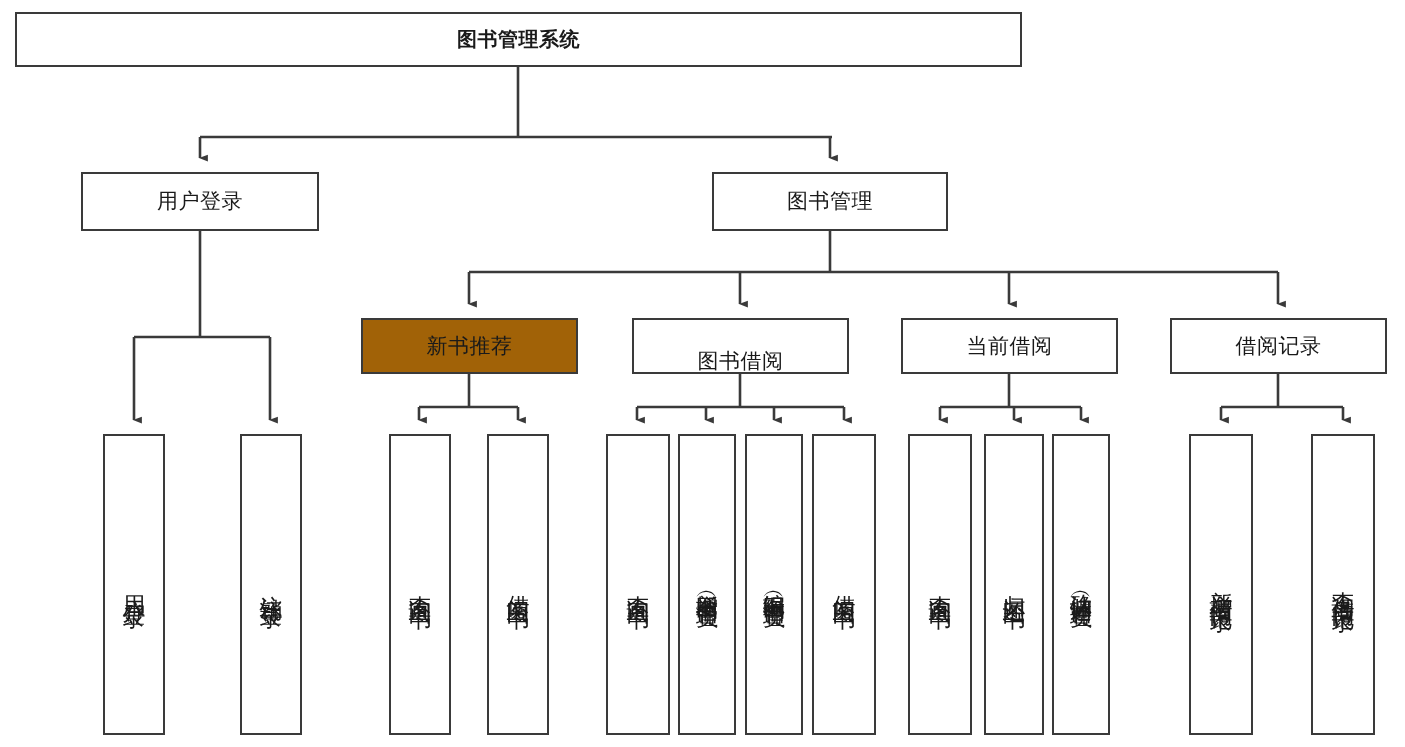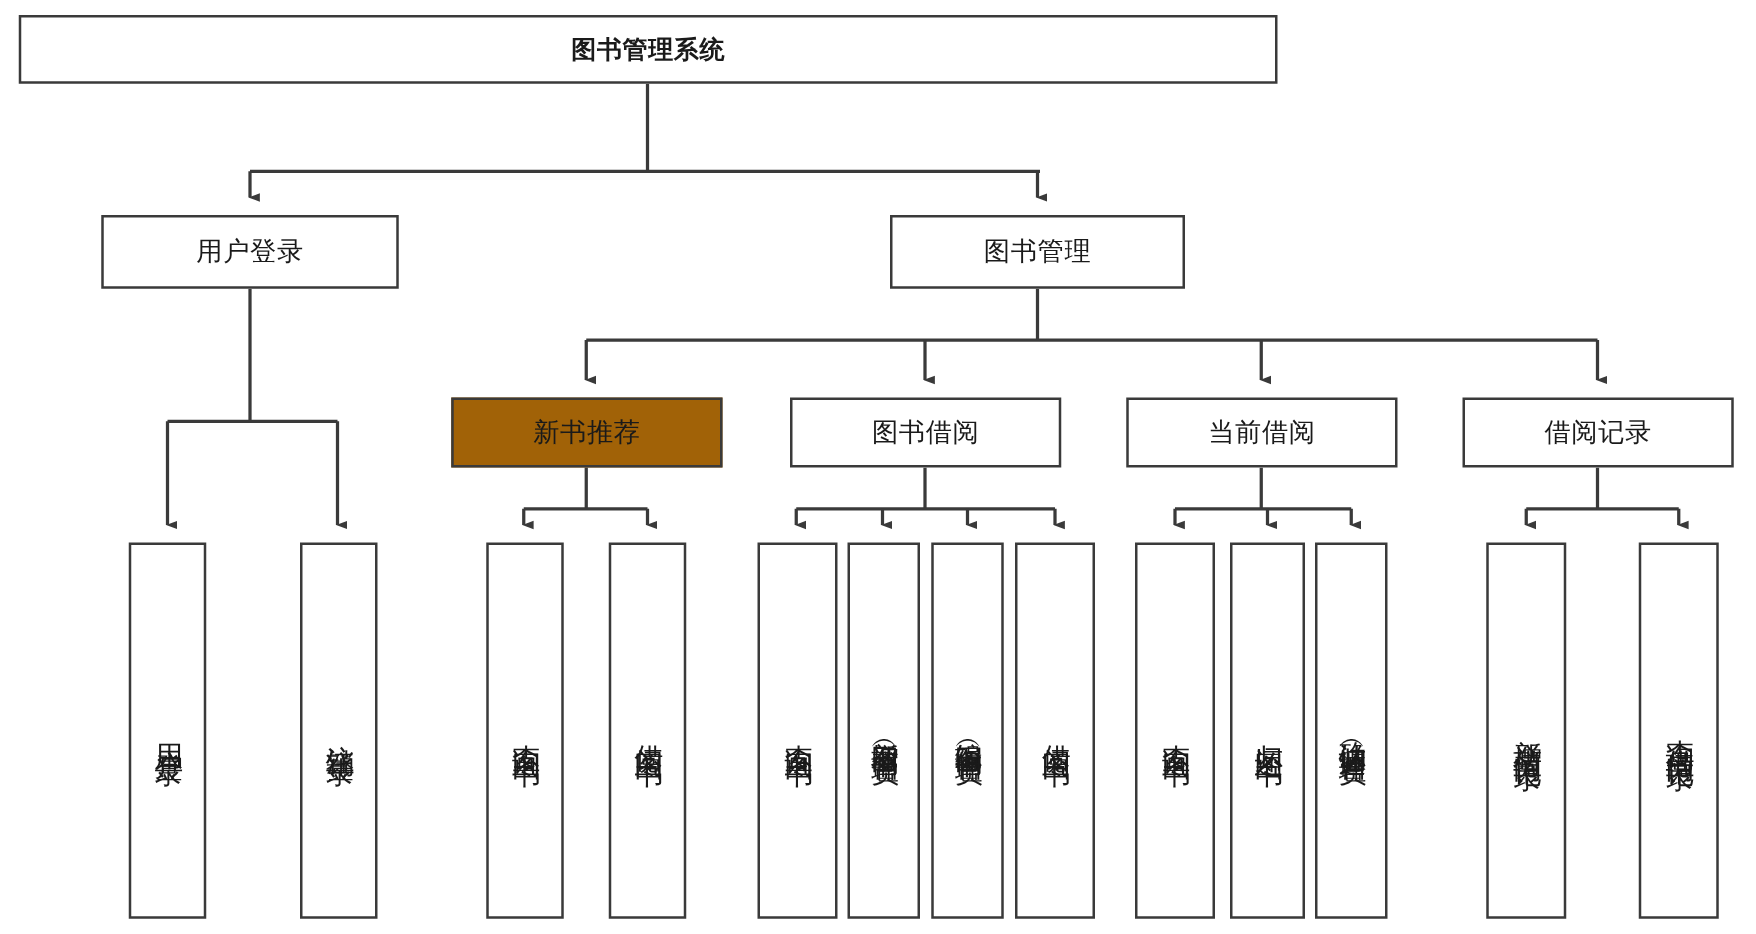--- a/index.html
+++ b/index.html
@@ -144,21 +144,21 @@
   <div id="node-layer">
       <div class="node horiz" style="left: 81px; top: 172px; width: 238px; height: 59px; border-color: rgb(58, 58, 58); background: rgb(255, 255, 255);">
         <span class="label">用户登录</span>
       </div>
       <div class="node horiz" style="left: 712px; top: 172px; width: 236px; height: 59px; border-color: rgb(58, 58, 58); background: rgb(255, 255, 255);">
         <span class="label">图书管理</span>
       </div>
       <div class="node horiz" style="left: 361px; top: 318px; width: 217px; height: 56px; border-color: rgb(58, 58, 58); background: #a16207;">
         <span class="label">新书推荐</span>
       </div>
-      <div class="node horiz" style="left: 632px; top: 318px; width: 217px; height: 56px; border-color: rgb(58, 58, 58); background: rgb(255, 255, 255);">
+      <div class="node horiz" style="left: 632px; top: 318px; width: 217px; height: 56px; border-color: rgb(58, 58, 58); background: rgb(255, 255, 255); align-items: flex-end;">
         <span class="label">图书借阅</span>
       </div>
       <div class="node horiz" style="left: 901px; top: 318px; width: 217px; height: 56px; border-color: rgb(58, 58, 58); background: rgb(255, 255, 255);">
         <span class="label">当前借阅</span>
       </div>
       <div class="node horiz" style="left: 1170px; top: 318px; width: 217px; height: 56px; border-color: rgb(58, 58, 58); background: rgb(255, 255, 255);">
         <span class="label">借阅记录</span>
       </div>
       <div class="node vert" style="left: 103px; top: 434px; width: 62px; height: 301px; border-color: rgb(58, 58, 58); background: rgb(255, 255, 255);">
         <span class="label">用户登录</span>

